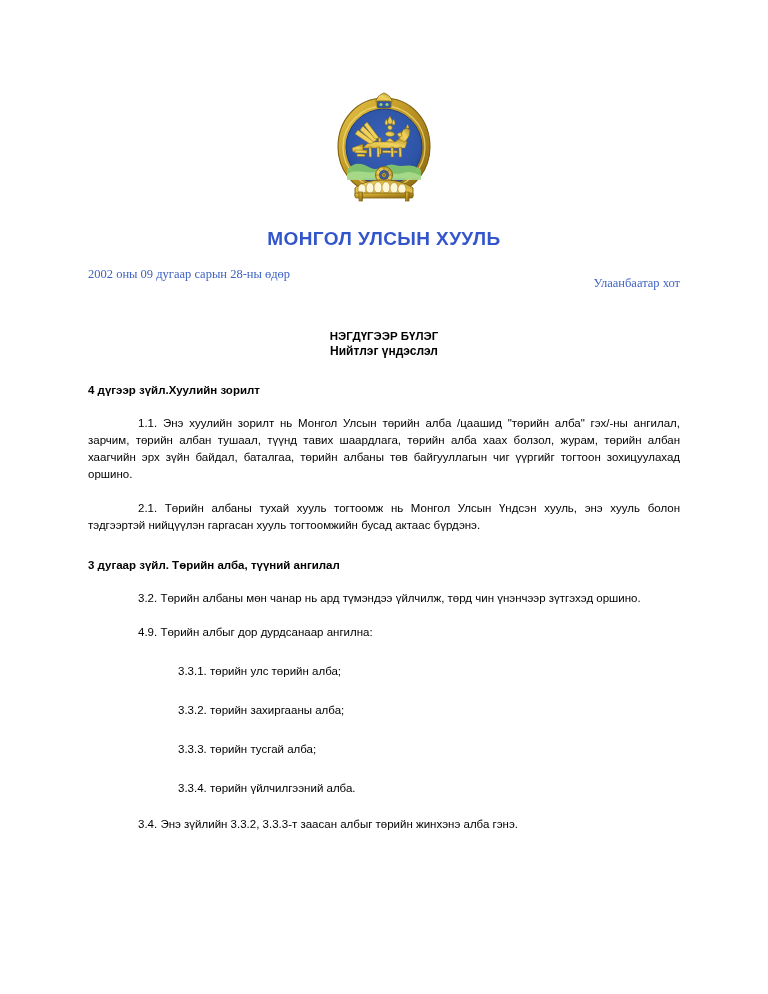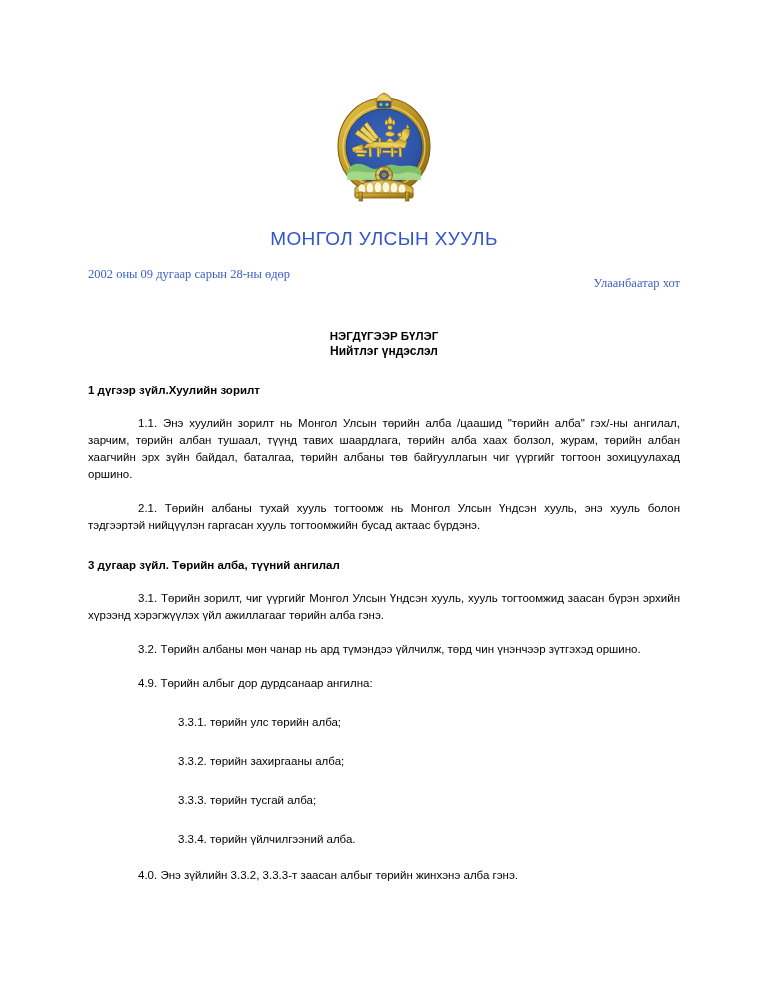--- a/index.html
+++ b/index.html
@@ -41,21 +41,21 @@
     width: 102px;
     height: 112px;
     display: block;
   }
 
   
   .doc-title {
     margin: 24px 0 0 0;
     text-align: center;
     font-size: 19px;
-    font-weight: normal;
+    font-weight: bold;
     color: #3355cc;
     letter-spacing: 0.4px;
   }
 
   
   .meta-row {
     position: relative;
     margin-top: 17px;
     height: 34px;
     font-family: "Liberation Serif", serif;
@@ -251,31 +251,30 @@
       <div class="meta-date">2002 оны 09 дугаар сарын 28-ны өдөр</div>
       <div class="meta-city">Улаанбаатар хот</div>
     </div>
 
 
     <div class="chapter">
       <span>НЭГДҮГЭЭР БҮЛЭГ</span>
       <span class="chapter-sub">Нийтлэг үндэслэл</span>
     </div>
 
-    <div class="article-head">1 дүгээр зүйл.Хуулийн зорилт</div>
+    <div class="article-head">4 дүгээр зүйл.Хуулийн зорилт</div>
     <p class="para">1.1. Энэ хуулийн зорилт нь Монгол Улсын төрийн алба /цаашид "төрийн алба" гэх/-ны ангилал, зарчим, төрийн албан тушаал, түүнд тавих шаардлага, төрийн алба хаах болзол, журам, төрийн албан хаагчийн эрх зүйн байдал, баталгаа, төрийн албаны төв байгууллагын чиг үүргийг тогтоон зохицуулахад оршино.</p>
 
     <p class="para">2.1. Төрийн албаны тухай хууль тогтоомж нь Монгол Улсын Үндсэн хууль, энэ хууль болон тэдгээртэй нийцүүлэн гаргасан хууль тогтоомжийн бусад актаас бүрдэнэ.</p>
 
     <div class="article-head">3 дугаар зүйл. Төрийн алба, түүний ангилал</div>
-    <p class="para">3.1. Төрийн зорилт, чиг үүргийг Монгол Улсын Үндсэн хууль, хууль тогтоомжид заасан бүрэн эрхийн хүрээнд хэрэгжүүлэх үйл ажиллагааг төрийн алба гэнэ.</p>
     <p class="para">3.2. Төрийн албаны мөн чанар нь ард түмэндээ үйлчилж, төрд чин үнэнчээр зүтгэхэд оршино.</p>
     <p class="para last-line-natural">4.9. Төрийн албыг дор дурдсанаар ангилна:</p>
 
     <p class="subitem">3.3.1. төрийн улс төрийн алба;</p>
     <p class="subitem">3.3.2. төрийн захиргааны алба;</p>
     <p class="subitem">3.3.3. төрийн тусгай алба;</p>
     <p class="subitem">3.3.4. төрийн үйлчилгээний алба.</p>
 
-    <p class="para tight last-line-natural">4.0. Энэ зүйлийн 3.3.2, 3.3.3-т заасан албыг төрийн жинхэнэ алба гэнэ.</p>
+    <p class="para tight last-line-natural">3.4. Энэ зүйлийн 3.3.2, 3.3.3-т заасан албыг төрийн жинхэнэ алба гэнэ.</p>
 
   </div>
 </div>
 
 </body></html>

